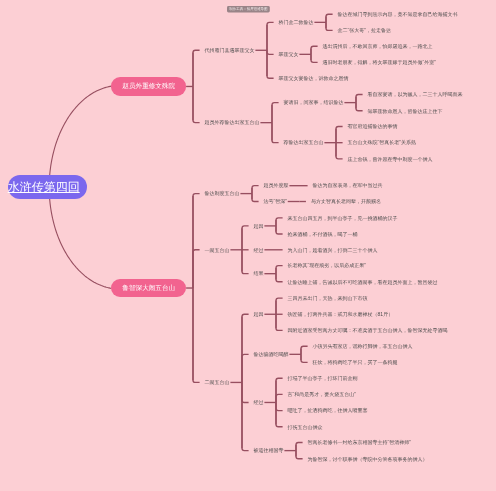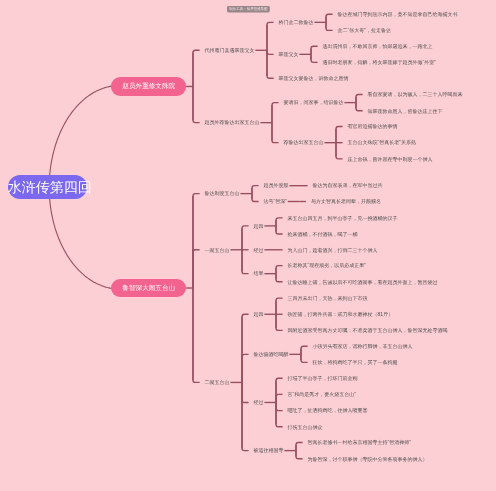--- a/index.html
+++ b/index.html
@@ -10,22 +10,22 @@
 
   .watermark{position:absolute;left:226.6px;top:5.9px;height:13.7px;padding:0 4.8px;
      border-radius:3.2px;background:rgba(92,86,88,0.62);color:rgba(255,252,252,0.88);
      font-size:7.5px;line-height:13.7px;white-space:nowrap;
      transform:scale(0.465);transform-origin:0 0;}
 
   svg.links{position:absolute;left:0;top:0;width:496px;height:491px;}
 
   .node{position:absolute;white-space:nowrap;}
   .node.leaf{font-size:5px;line-height:6px;color:#4d4d4d;}
-  .node.root{background:#7B68EE;color:#ffffff;font-size:14px;border-radius:12px;
-     }
+  .node.root{background:#7B68EE;color:#ffffff;font-size:12px;border-radius:12px;
+     text-decoration:underline;}
   .node.branch{background:#F2638F;color:#ffffff;font-size:6.6px;border-radius:9px;
      text-align:center;}
 </style>
 </head>
 <body>
 
 <div class="stage">
   <svg class="links" id="links" viewBox="0 0 496 491">
       <path d="M 111.40 86.12 L 110.13 86.35 L 108.87 86.62 L 107.60 86.91 L 106.34 87.24 L 105.09 87.61 L 103.84 88.00 L 102.60 88.43 L 101.36 88.89 L 100.13 89.39 L 98.90 89.91 L 97.68 90.47 L 96.47 91.06 L 95.26 91.69 L 94.07 92.34 L 92.88 93.03 L 91.70 93.74 L 90.53 94.49 L 89.37 95.27 L 88.22 96.08 L 87.08 96.92 L 85.95 97.78 L 84.83 98.68 L 83.73 99.61 L 82.63 100.57 L 81.55 101.55 L 80.48 102.57 L 79.42 103.61 L 78.38 104.68 L 77.35 105.78 L 76.33 106.90 L 75.33 108.05 L 74.34 109.23 L 73.37 110.43 L 72.41 111.66 L 71.47 112.91 L 70.54 114.19 L 69.63 115.49 L 68.74 116.81 L 67.86 118.16 L 67.00 119.54 L 66.16 120.93 L 65.34 122.35 L 64.53 123.78 L 63.74 125.24 L 62.97 126.72 L 62.22 128.22 L 61.49 129.74 L 60.78 131.27 L 60.09 132.83 L 59.41 134.40 L 58.76 136.00 L 58.12 137.60 L 57.51 139.23 L 56.92 140.87 L 56.35 142.53 L 55.79 144.20 L 55.26 145.88 L 54.76 147.58 L 54.27 149.29 L 53.80 151.02 L 53.36 152.76 L 52.94 154.50 L 52.53 156.26 L 52.16 158.03 L 51.80 159.81 L 51.47 161.60 L 51.16 163.39 L 50.87 165.20 L 50.60 167.01 L 50.36 168.83 L 50.14 170.65 L 49.94 172.48 L 49.77 174.32 L 49.62 176.16 L 49.49 178.00 L 49.39 179.84 L 49.30 181.69 L 49.25 183.54 L 49.21 185.39 L 49.20 187.24 L 49.21 189.10 L 49.25 190.95 L 49.30 192.80 L 49.39 194.65 L 49.49 196.49 L 49.62 198.33 L 49.77 200.17 L 49.94 202.01 L 50.14 203.84 L 50.36 205.66 L 50.60 207.48 L 50.87 209.29 L 51.16 211.10 L 51.47 212.89 L 51.80 214.68 L 52.16 216.46 L 52.53 218.23 L 52.94 219.99 L 53.36 221.73 L 53.80 223.47 L 54.27 225.20 L 54.76 226.91 L 55.26 228.61 L 55.79 230.29 L 56.35 231.96 L 56.92 233.62 L 57.51 235.26 L 58.12 236.88 L 58.76 238.49 L 59.41 240.08 L 60.09 241.66 L 60.78 243.21 L 61.49 244.75 L 62.22 246.27 L 62.97 247.77 L 63.74 249.25 L 64.53 250.71 L 65.34 252.14 L 66.16 253.56 L 67.00 254.95 L 67.86 256.33 L 68.74 257.67 L 69.63 259.00 L 70.54 260.30 L 71.47 261.58 L 72.41 262.83 L 73.37 264.06 L 74.34 265.26 L 75.33 266.44 L 76.33 267.59 L 77.35 268.71 L 78.38 269.81 L 79.42 270.88 L 80.48 271.92 L 81.55 272.94 L 82.63 273.92 L 83.73 274.88 L 84.83 275.81 L 85.95 276.70 L 87.08 277.57 L 88.22 278.41 L 89.37 279.22 L 90.53 280.00 L 91.70 280.75 L 92.88 281.46 L 94.07 282.15 L 95.26 282.80 L 96.47 283.43 L 97.68 284.02 L 98.90 284.58 L 100.13 285.10 L 101.36 285.60 L 102.60 286.06 L 103.84 286.49 L 105.09 286.88 L 106.34 287.25 L 107.60 287.58 L 108.87 287.87 L 110.13 288.14 L 111.40 288.37" fill="none" stroke="#974F60" stroke-width="1.1"></path>
       <path d="M 186.10000000000002 86.471 H 193.00000000000003" fill="none" stroke="#974F60" stroke-width="1.35"></path>

